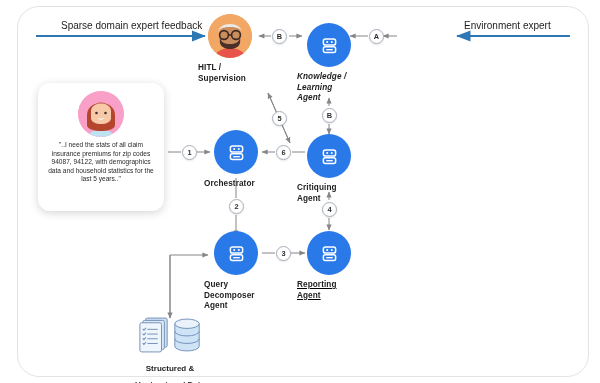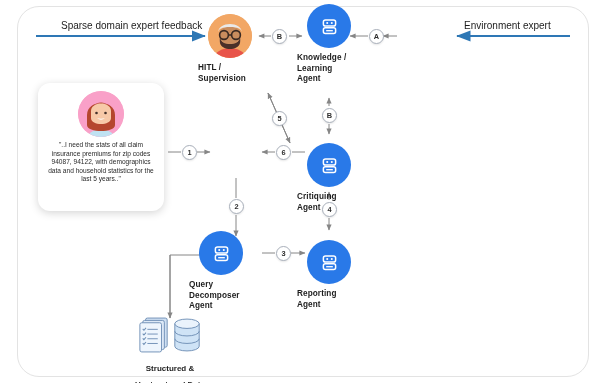--- a/index.html
+++ b/index.html
@@ -220,21 +220,21 @@
         <path d="M12,23 C13,34 31,34 32,23 L32,29 C30,37 14,37 12,29 Z" fill="#4a3029"></path>
         <circle cx="16" cy="21" r="4.4" fill="none" stroke="#3b2a22" stroke-width="1.6"></circle>
         <circle cx="28" cy="21" r="4.4" fill="none" stroke="#3b2a22" stroke-width="1.6"></circle>
         <line x1="20.4" y1="21" x2="23.6" y2="21" stroke="#3b2a22" stroke-width="1.4"></line>
       </svg>
     </div>
     <div class="caption">HITL /
 Supervision</div>
   </div>
 
-  <div class="node" style="left:297px; top:4px; width:64px;">
+  <div class="node" style="left:297px; top:23px; width:64px;font-style:italic;">
     <div class="circle">
       <svg viewBox="0 0 24 24" width="21" height="21">
         <rect x="5" y="4.5" width="14" height="7" rx="2.4" fill="none" stroke="#fff" stroke-width="1.7"></rect>
         <circle cx="9.4" cy="8" r="1.2" fill="#fff"></circle>
           <circle cx="14.6" cy="8" r="1.2" fill="#fff"></circle>
         <rect x="5" y="13.5" width="14" height="6.5" rx="2.2" fill="none" stroke="#fff" stroke-width="1.7"></rect>
         <line x1="8.2" y1="16.8" x2="15.8" y2="16.8" stroke="#fff" stroke-width="1.5"></line>
       </svg>
     </div>
     <div class="caption">Knowledge /
@@ -254,51 +254,63 @@
         <path d="M11,18 C11,30 15,34 15,34 C12,30 12,22 13,18 Z" fill="#b5462e"></path>
         <path d="M35,18 C35,30 31,34 31,34 C34,30 34,22 33,18 Z" fill="#b5462e"></path>
         <circle cx="18.5" cy="22" r="1.3" fill="#43302a"></circle>
         <circle cx="27.5" cy="22" r="1.3" fill="#43302a"></circle>
         <path d="M19,27 Q23,30.5 27,27 Q23,28.5 19,27 Z" fill="#fff"></path>
       </svg>
     </div>
     <div class="user-quote">"..I need the stats of all claim insurance premiums for zip codes 94087, 94122, with demographics data and household statistics for the last 5 years.."</div>
   </div>
 
-
-  <div class="node" style="left:297px; top:143px; width:64px;">
+  <div class="node" style="left:204px; top:130px; width:64px;">
+    <div class="circle">
+      <svg viewBox="0 0 24 24" width="21" height="21">
+        <rect x="5" y="4.5" width="14" height="7" rx="2.4" fill="none" stroke="#fff" stroke-width="1.7"></rect>
+        <circle cx="9.4" cy="8" r="1.2" fill="#fff"></circle>
+          <circle cx="14.6" cy="8" r="1.2" fill="#fff"></circle>
+        <rect x="5" y="13.5" width="14" height="6.5" rx="2.2" fill="none" stroke="#fff" stroke-width="1.7"></rect>
+        <line x1="8.2" y1="16.8" x2="15.8" y2="16.8" stroke="#fff" stroke-width="1.5"></line>
+      </svg>
+    </div>
+    <div class="caption">Orchestrator</div>
+  </div>
+
+  <div class="node" style="left:297px; top:134px; width:64px;">
     <div class="circle">
       <svg viewBox="0 0 24 24" width="21" height="21">
         <rect x="5" y="4.5" width="14" height="7" rx="2.4" fill="none" stroke="#fff" stroke-width="1.7"></rect>
         <circle cx="9.4" cy="8" r="1.2" fill="#fff"></circle>
           <circle cx="14.6" cy="8" r="1.2" fill="#fff"></circle>
         <rect x="5" y="13.5" width="14" height="6.5" rx="2.2" fill="none" stroke="#fff" stroke-width="1.7"></rect>
         <line x1="8.2" y1="16.8" x2="15.8" y2="16.8" stroke="#fff" stroke-width="1.5"></line>
       </svg>
     </div>
     <div class="caption">Critiquing
 Agent</div>
   </div>
 
-  <div class="node" style="left:189px; top:231px; width:64px;">
+  <div class="node" style="left:204px; top:231px; width:64px;">
     <div class="circle">
       <svg viewBox="0 0 24 24" width="21" height="21">
         <rect x="5" y="4.5" width="14" height="7" rx="2.4" fill="none" stroke="#fff" stroke-width="1.7"></rect>
         <circle cx="9.4" cy="8" r="1.2" fill="#fff"></circle>
           <circle cx="14.6" cy="8" r="1.2" fill="#fff"></circle>
         <rect x="5" y="13.5" width="14" height="6.5" rx="2.2" fill="none" stroke="#fff" stroke-width="1.7"></rect>
         <line x1="8.2" y1="16.8" x2="15.8" y2="16.8" stroke="#fff" stroke-width="1.5"></line>
       </svg>
     </div>
     <div class="caption">Query
 Decomposer
 Agent</div>
   </div>
 
-  <div class="node" style="left:297px; top:240px; width:64px;">
+  <div class="node" style="left:297px; top:231px; width:64px;text-decoration:underline;">
     <div class="circle">
       <svg viewBox="0 0 24 24" width="21" height="21">
         <rect x="5" y="4.5" width="14" height="7" rx="2.4" fill="none" stroke="#fff" stroke-width="1.7"></rect>
         <circle cx="9.4" cy="8" r="1.2" fill="#fff"></circle>
           <circle cx="14.6" cy="8" r="1.2" fill="#fff"></circle>
         <rect x="5" y="13.5" width="14" height="6.5" rx="2.2" fill="none" stroke="#fff" stroke-width="1.7"></rect>
         <line x1="8.2" y1="16.8" x2="15.8" y2="16.8" stroke="#fff" stroke-width="1.5"></line>
       </svg>
     </div>
     <div class="caption">Reporting

